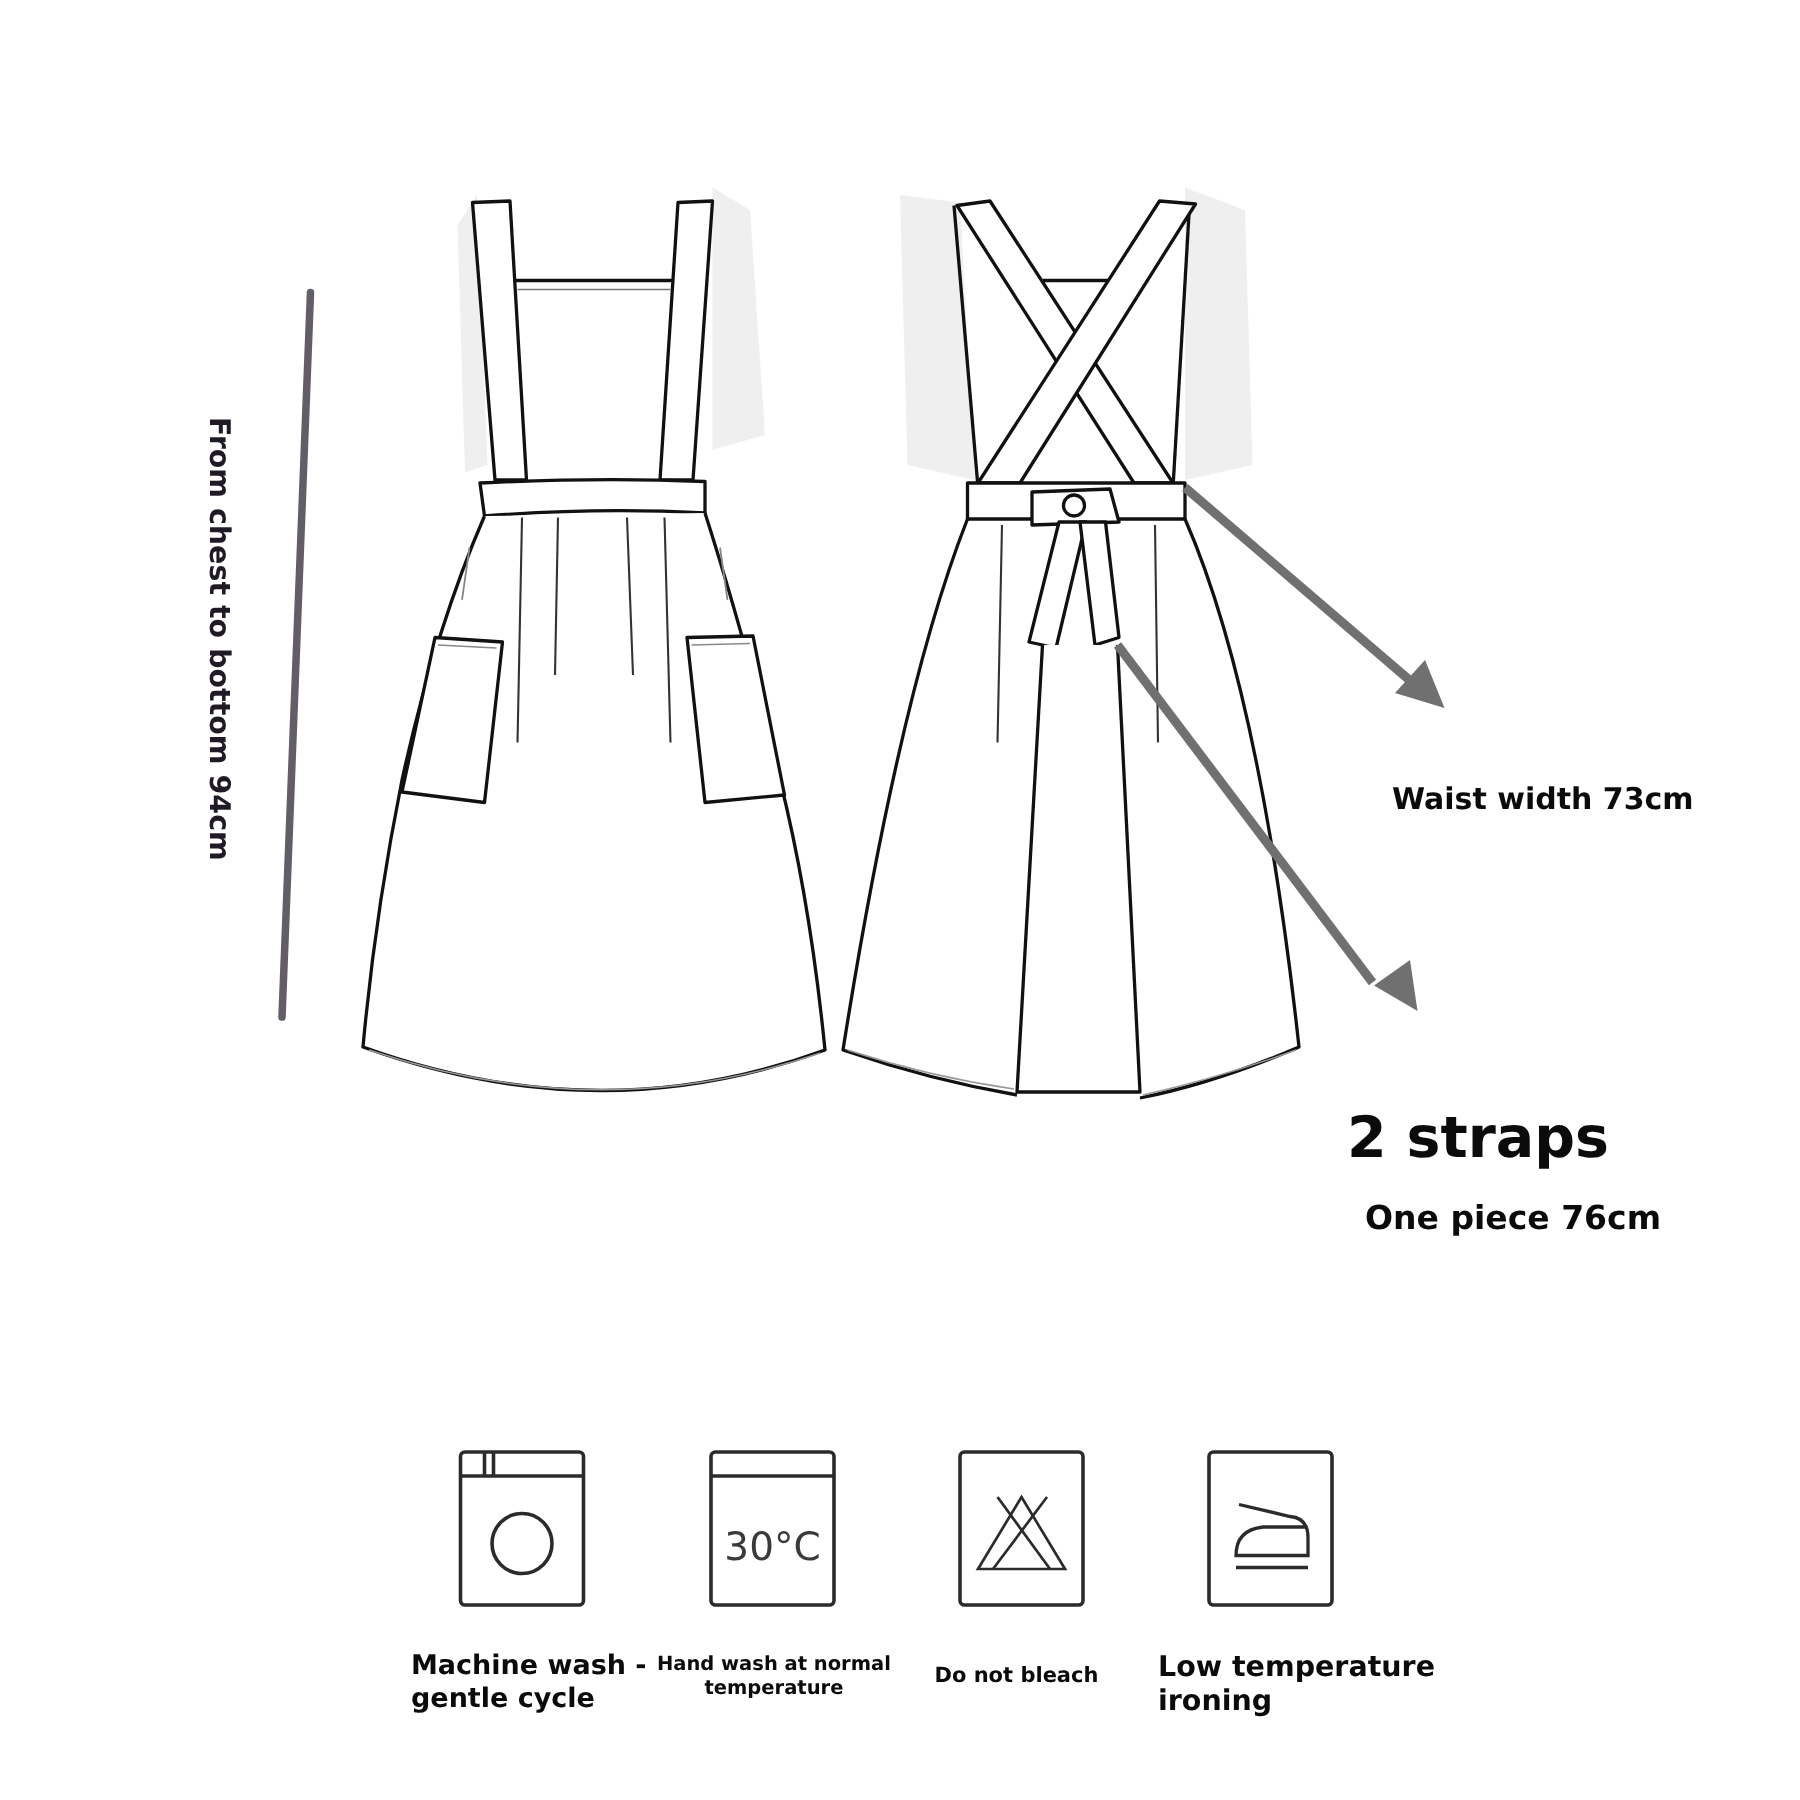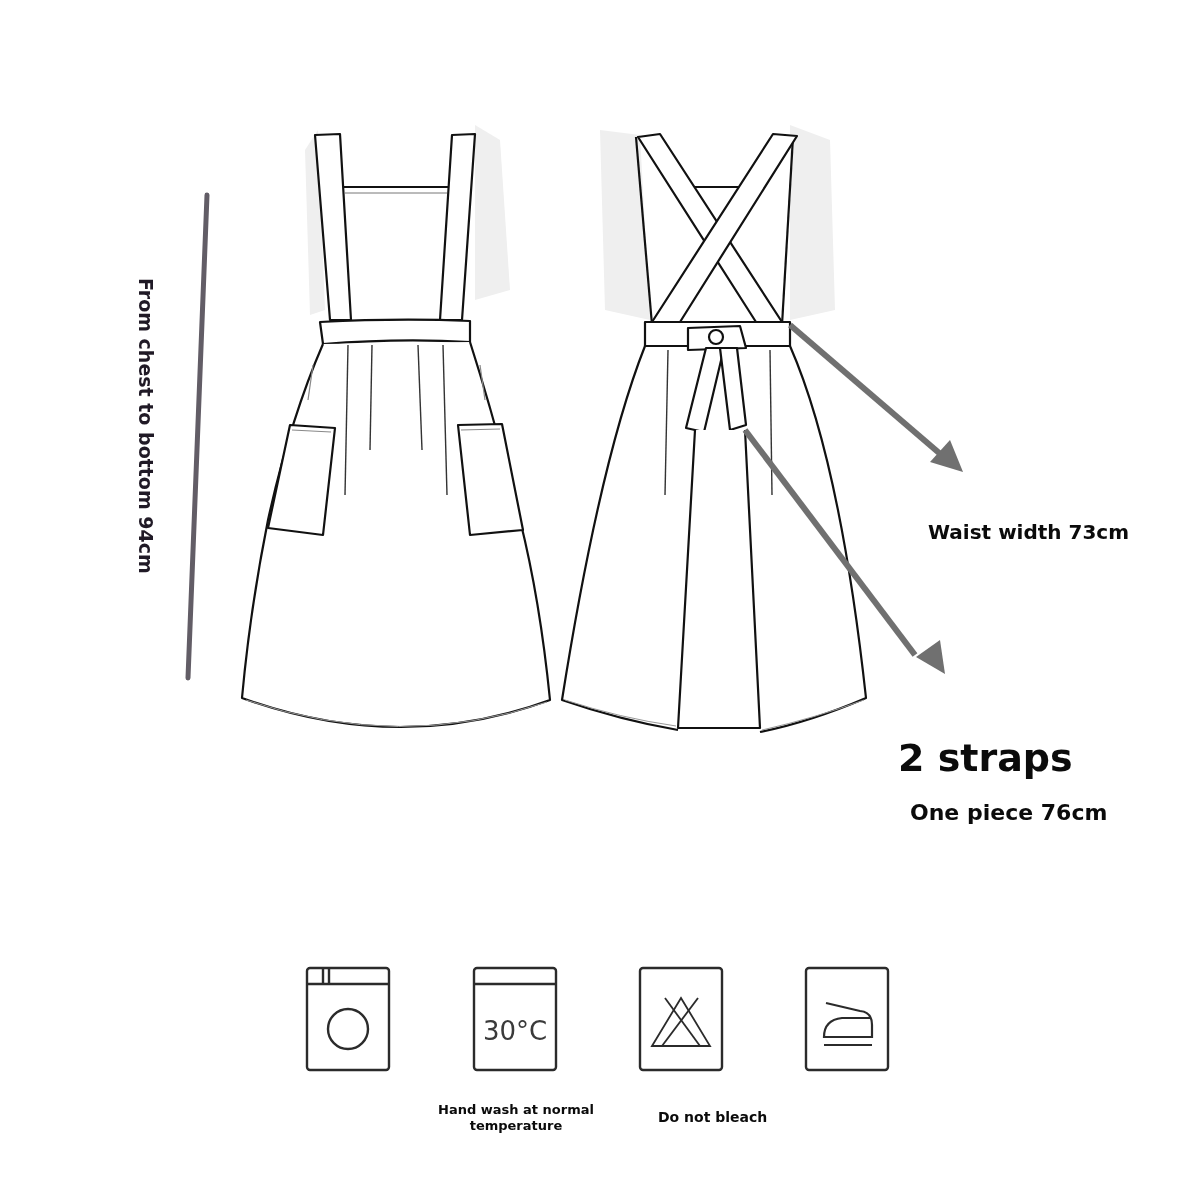--- a/index.html
+++ b/index.html
@@ -121,20 +121,28 @@
       </g>
     </g>
     <text x="515" y="1040" text-anchor="middle" font-family="DejaVu Sans, sans-serif" font-size="26" fill="#3a3a3a" id="tempText">30°C</text>
   </svg>
 
   <div class="vlabel">From chest to bottom 94cm</div>
   <div class="label" style="left:928px;top:502px;font-size:20px;">Waist width 73cm</div>
   <div class="label" style="left:898px;top:718px;font-size:38px;">2 straps</div>
   <div class="label" style="left:910px;top:782px;font-size:22px;">One piece 76cm</div>
 
+  <div class="care-label" style="left:274px;top:1100px;font-size:18px;">
+    <div>Machine wash -</div>
+    <div>gentle cycle</div>
+  </div>
   <div class="care-label" style="left:438px;top:1102px;font-size:13px;text-align:center;">
     <div>Hand wash at normal</div>
     <div>temperature</div>
   </div>
-  <div class="care-label" style="left:658px;top:1109px;font-size:14px;text-align:center;">
+  <div class="care-label" style="left:623px;top:1109px;font-size:14px;text-align:center;">
     <div>Do not bleach</div>
+  </div>
+  <div class="care-label" style="left:772px;top:1100px;font-size:19px;">
+    <div>Low temperature</div>
+    <div>ironing</div>
   </div>
 </div>
 
 </body></html>

